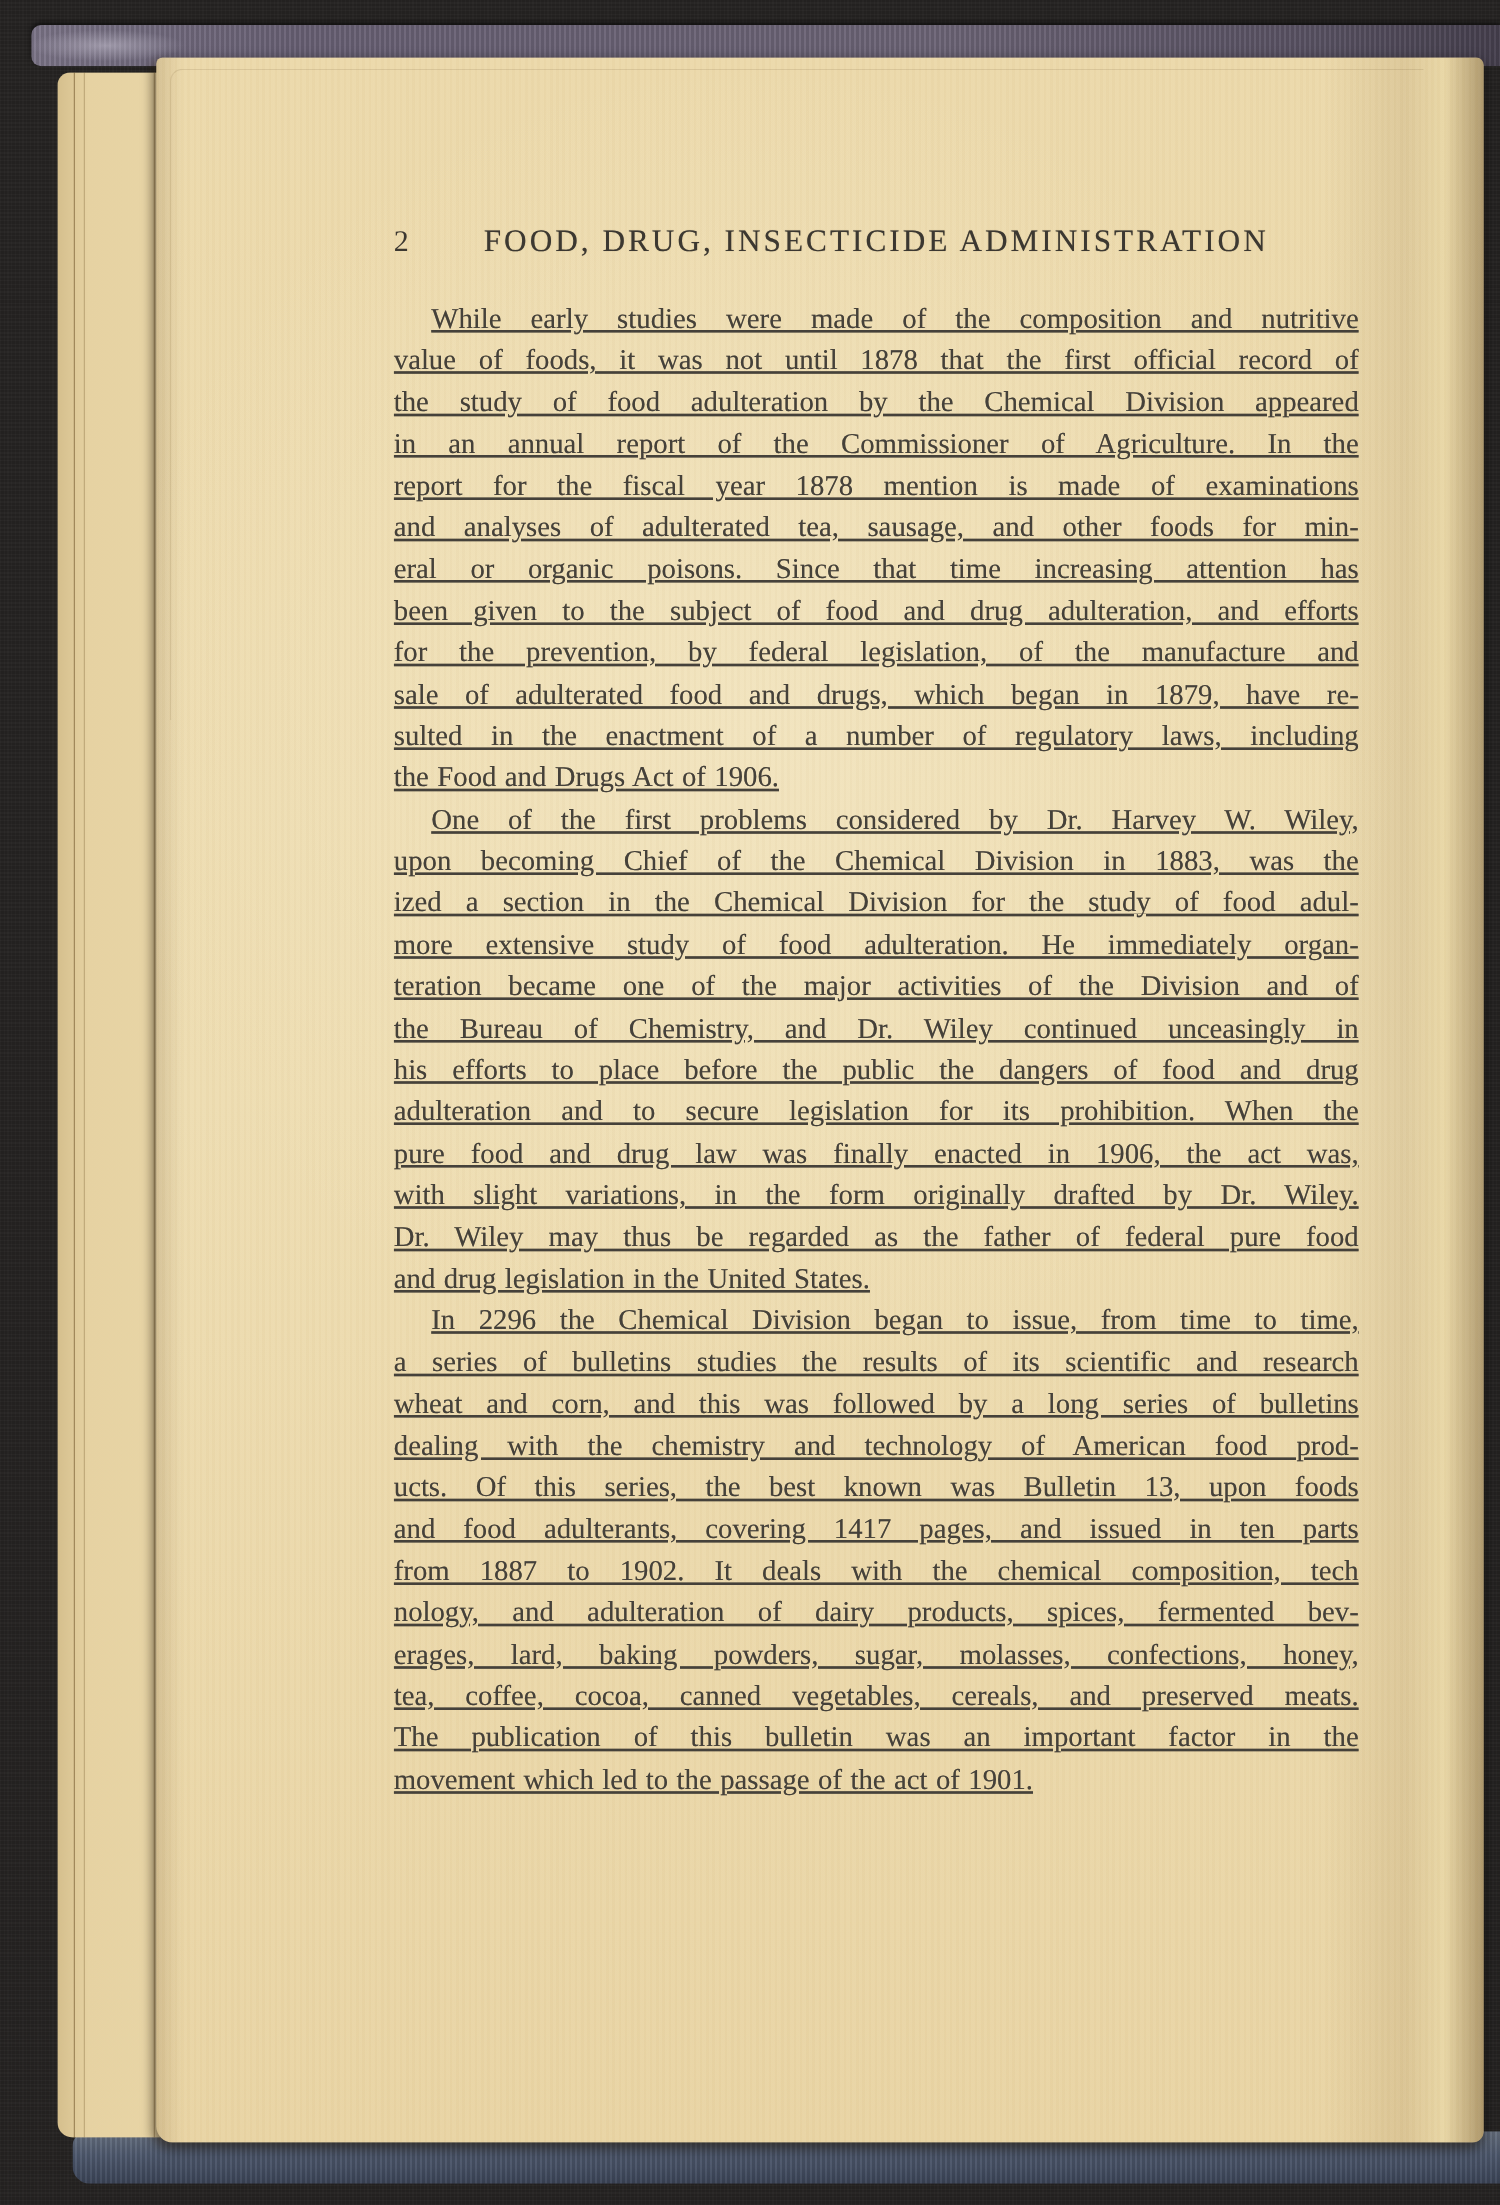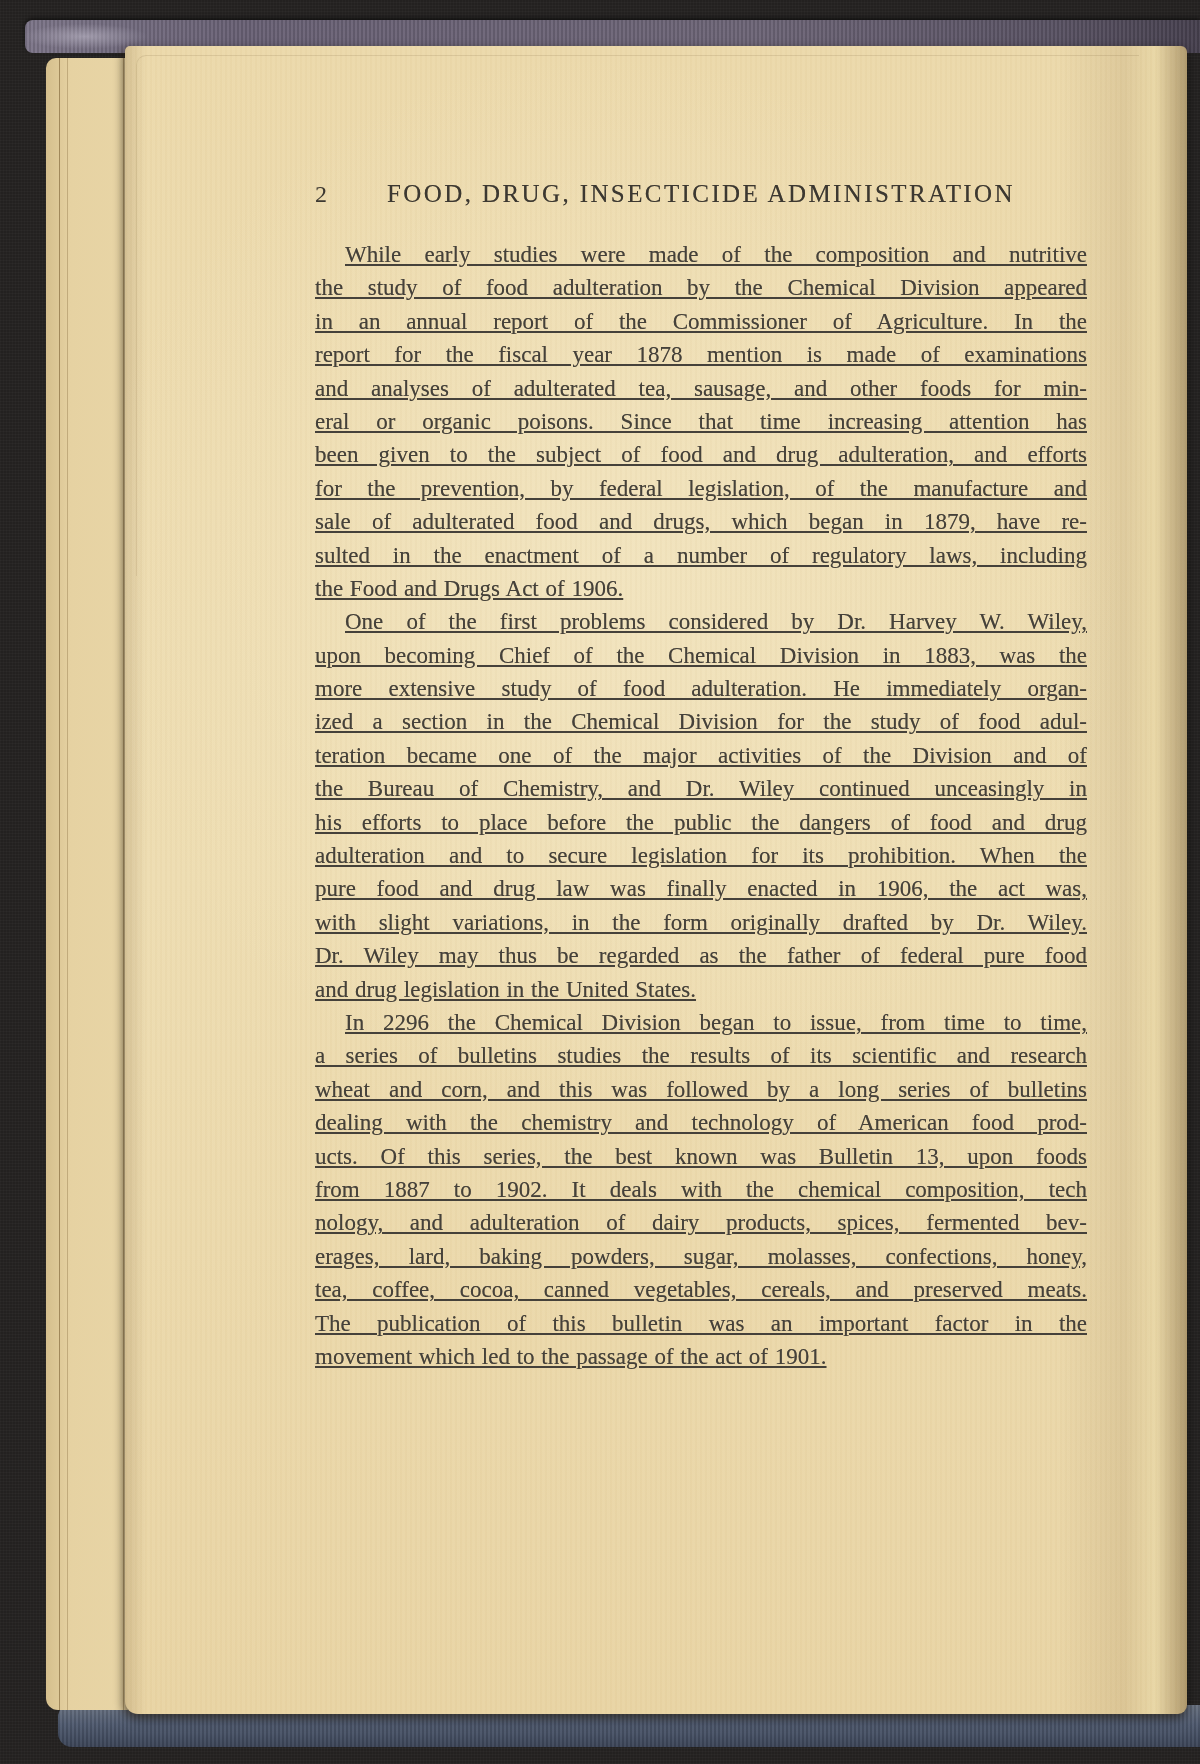--- a/index.html
+++ b/index.html
@@ -130,47 +130,49 @@
   <div class="emboss"></div>
 
   <div class="page-header">
     <span class="page-number">2</span>
     <span class="running-title">FOOD, DRUG, INSECTICIDE ADMINISTRATION</span>
     <span></span>
   </div>
 
   <div class="page-body">
       <div class="line first">While early studies were made of the composition and nutritive</div>
+      <div class="line">value of foods, it was not until 1878 that the first official record of</div>
       <div class="line">the study of food adulteration by the Chemical Division appeared</div>
       <div class="line">in an annual report of the Commissioner of Agriculture.  In the</div>
       <div class="line">report for the fiscal year 1878 mention is made of examinations</div>
       <div class="line">and analyses of adulterated tea, sausage, and other foods for min-</div>
       <div class="line">eral or organic poisons.  Since that time increasing attention has</div>
       <div class="line">been given to the subject of food and drug adulteration, and efforts</div>
       <div class="line">for the prevention, by federal legislation, of the manufacture and</div>
       <div class="line">sale of adulterated food and drugs, which began in 1879, have re-</div>
       <div class="line">sulted in the enactment of a number of regulatory laws, including</div>
       <div class="line para-end">the Food and Drugs Act of 1906.</div>
       <div class="line first">One of the first problems considered by Dr. Harvey W. Wiley,</div>
       <div class="line">upon becoming Chief of the Chemical Division in 1883, was the</div>
+      <div class="line">ized a section in the Chemical Division for the study of food adul-</div>
       <div class="line">more extensive study of food adulteration.  He immediately organ-</div>
-      <div class="line">ized a section in the Chemical Division for the study of food adul-</div>
       <div class="line">teration became one of the major activities of the Division and of</div>
       <div class="line">the Bureau of Chemistry, and Dr. Wiley continued unceasingly in</div>
       <div class="line">his efforts to place before the public the dangers of food and drug</div>
       <div class="line">adulteration and to secure legislation for its prohibition.  When the</div>
       <div class="line">pure food and drug law was finally enacted in 1906, the act was,</div>
       <div class="line">with slight variations, in the form originally drafted by Dr. Wiley.</div>
       <div class="line">Dr. Wiley may thus be regarded as the father of federal pure food</div>
       <div class="line para-end">and drug legislation in the United States.</div>
       <div class="line first">In 2296 the Chemical Division began to issue, from time to time,</div>
       <div class="line">a series of bulletins studies the results of its scientific and research</div>
       <div class="line">wheat and corn, and this was followed by a long series of bulletins</div>
       <div class="line">dealing with the chemistry and technology of American food prod-</div>
       <div class="line">ucts.  Of this series, the best known was Bulletin 13, upon foods</div>
+      <div class="line">and food adulterants, covering 1417 pages, and issued in ten parts</div>
       <div class="line">from 1887 to 1902.  It deals with the chemical composition, tech</div>
       <div class="line">nology, and adulteration of dairy products, spices, fermented bev-</div>
       <div class="line">erages, lard, baking powders, sugar, molasses, confections, honey,</div>
       <div class="line">tea, coffee, cocoa, canned vegetables, cereals, and preserved meats.</div>
       <div class="line">The publication of this bulletin was an important factor in the</div>
       <div class="line para-end">movement which led to the passage of the act of 1901.</div>
     </div>
 </div>
 
 </body></html>

